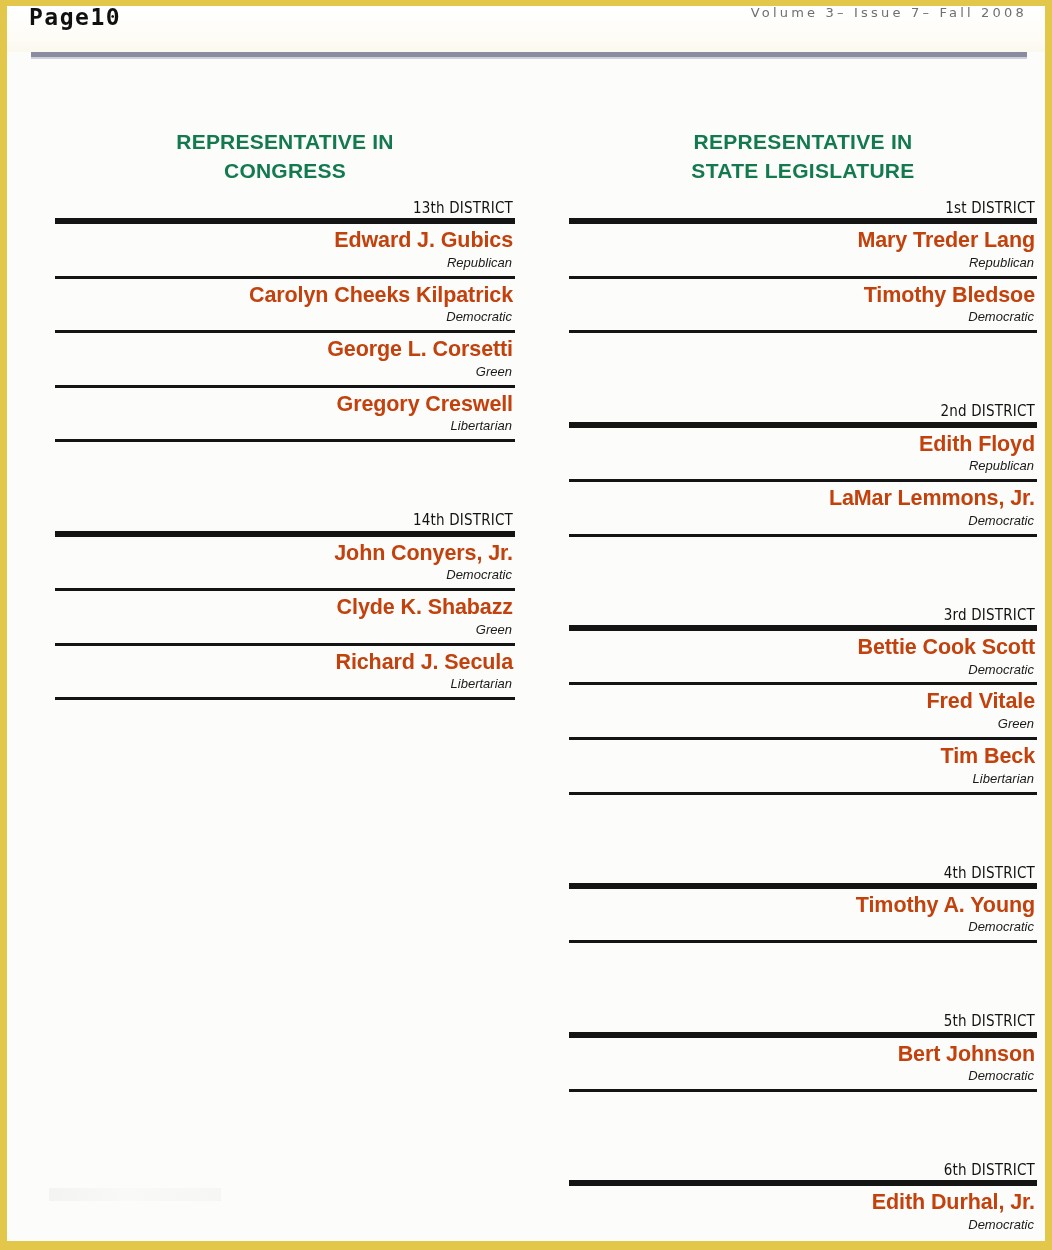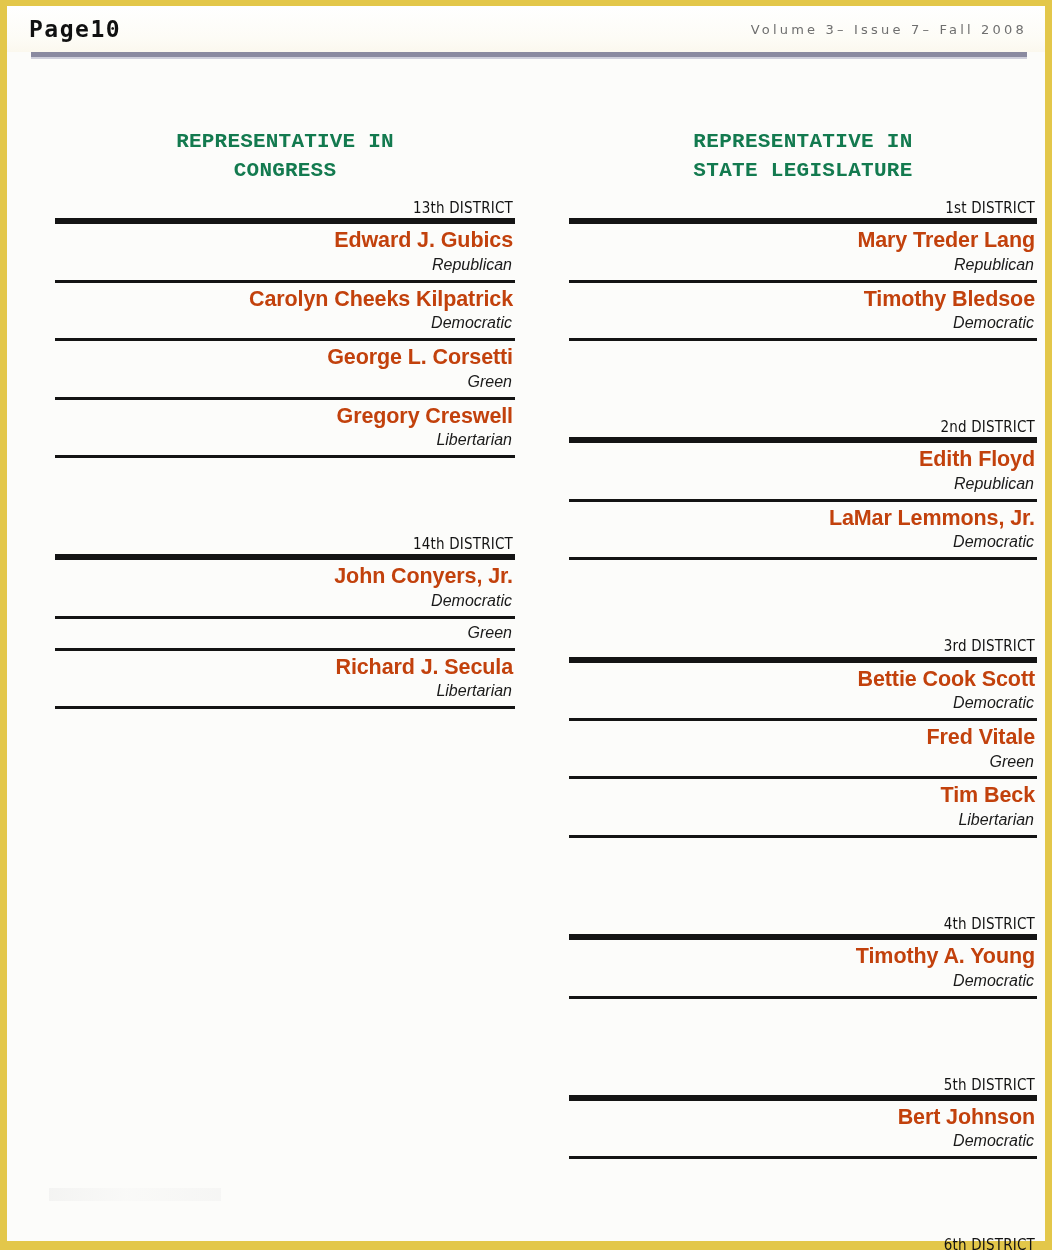--- a/index.html
+++ b/index.html
@@ -36,21 +36,21 @@
   
   .masthead {
     position: absolute;
     top: 0;
     left: 0;
     right: 0;
     height: 46px;
     padding: 0 18px 0 22px;
     box-sizing: border-box;
     display: flex;
-    align-items: center;
+    align-items: flex-start;
     justify-content: space-between;
     background: linear-gradient(to bottom, #ffffff 0%, #fdfcf6 70%, #fbf8ee 100%);
   }
 
   .page-number {
     font-family: "DejaVu Sans Mono", "Liberation Mono", monospace;
     font-weight: bold;
     font-size: 23px;
     color: #101010;
     letter-spacing: 1.5px;
@@ -94,35 +94,35 @@
   .col {
     position: absolute;
     top: 0;
   }
   .col-left  { left: 48px;  width: 460px; }
   .col-right { left: 562px; width: 468px; }
 
   .office-title {
     text-align: center;
     color: #137a4f;
-    font-family: Liberation Mono, monospace;
+    font-family: Liberation Sans, sans-serif;
     font-weight: bold;
     font-size: 21px;
     letter-spacing: 0.2px;
     line-height: 1.38;
     margin: 0 0 14px 0;
     white-space: pre-line;
   }
   .col-right .office-title {
     letter-spacing: 0.3px;
   }
 
   
   .district {
-    margin-bottom: 8px;
+    margin-bottom: 0;
   }
   .district-spacer {
     height: 70px;
   }
 
   .district-label {
     text-align: right;
     font-family: "DejaVu Sans Condensed", "Liberation Sans", sans-serif;
     font-size: 15px;
     color: #121212;
@@ -153,21 +153,21 @@
     color: #c2410c;
     letter-spacing: -0.1px;
     line-height: 1.24;
     padding-right: 2px;
   }
 
   .cand-party {
     text-align: right;
     font-family: "Liberation Sans", sans-serif;
     font-style: italic;
-    font-size: 16px;
+    font-size: 13px;
     color: #1a1a1a;
     line-height: 1.3;
     padding: 1px 3px 4px 0;
   }
 
   
   .watermark {
     position: absolute;
     left: 42px;
     bottom: 40px;
@@ -224,20 +224,21 @@
           <div class="district-spacer"></div>
           <div class="district">
             <div class="district-label">14th DISTRICT</div>
             <div class="rule-thick"></div>
             <div class="candidate">
               <div class="cand-name">John Conyers, Jr.</div>
               <div class="cand-party">Democratic</div>
             </div>
             <div class="rule-thin"></div>
             <div class="candidate">
+              <div class="cand-name">Clyde K. Shabazz</div>
               <div class="cand-party">Green</div>
             </div>
             <div class="rule-thin"></div>
             <div class="candidate">
               <div class="cand-name">Richard J. Secula</div>
               <div class="cand-party">Libertarian</div>
             </div>
             <div class="rule-thin"></div>
           </div>
         </div>

